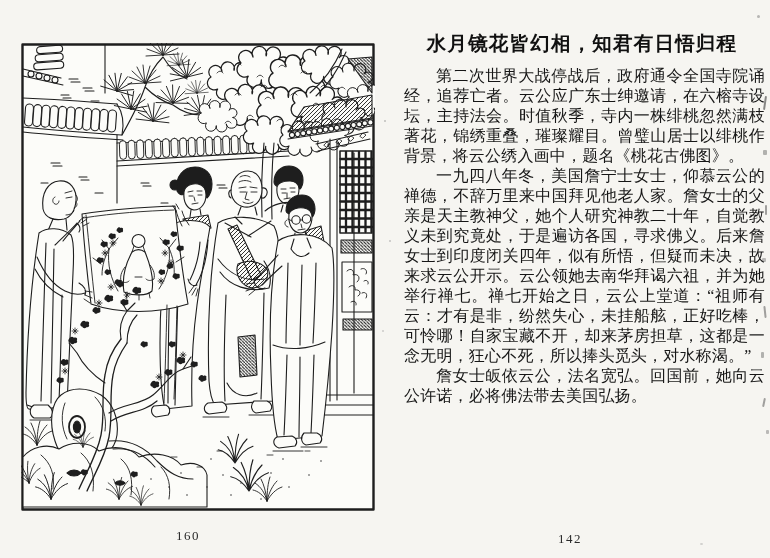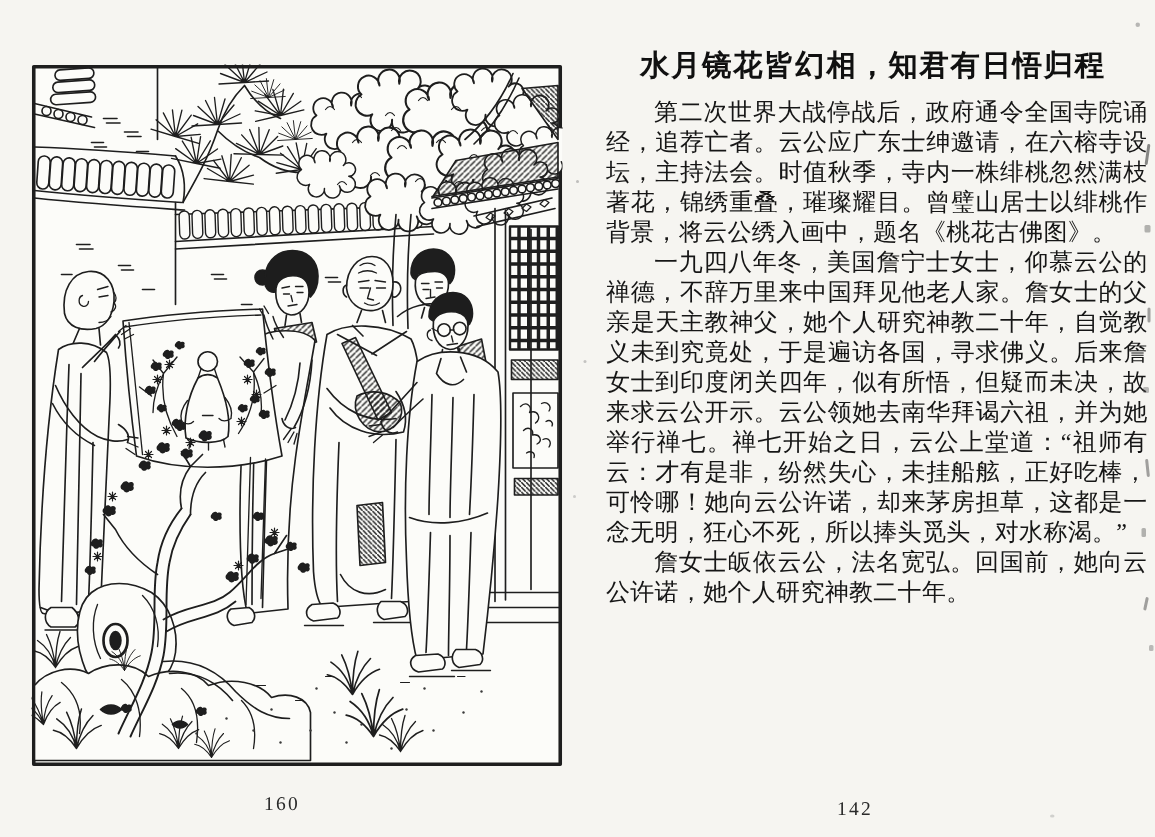--- a/index.html
+++ b/index.html
@@ -359,22 +359,22 @@
       <path stroke-width=".8" d="M150,414 h6 M176,424 h5 M196,408 h5 M246,412 h6 M284,408 h5"></path>
     </g>
   </svg>
   <div class="pagenum ln">160</div>
 </div>
 
 <div class="page right">
   <h1 class="title">水月镜花皆幻相，知君有日悟归程</h1>
   <div class="bodytext">
     <p>第二次世界大战停战后，政府通令全国寺院诵经，追荐亡者。云公应广东士绅邀请，在六榕寺设坛，主持法会。时值秋季，寺内一株绯桃忽然满枝著花，锦绣重叠，璀璨耀目。曾璧山居士以绯桃作背景，将云公绣入画中，题名《桃花古佛图》。</p>
-    <p>一九四八年冬，美国詹宁士女士，仰慕云公的禅德，不辞万里来中国拜见他老人家。詹女士的父亲是天主教神父，她个人研究神教二十年，自觉教义未到究竟处，于是遍访各国，寻求佛义。后来詹女士到印度闭关四年，似有所悟，但疑而未决，故来求云公开示。云公领她去南华拜谒六祖，并为她举行禅七。禅七开始之日，云公上堂道：“祖师有云：才有是非，纷然失心，未挂船舷，正好吃棒，可怜哪！她向云公许诺，却来茅房担草，这都是一念无明，狂心不死，所以捧头觅头，对水称渴。”</p>
-    <p>詹女士皈依云公，法名宽弘。回国前，她向云公许诺，她个人研究神教二十年。</p>
+    <p>一九四八年冬，美国詹宁士女士，仰慕云公的禅德，不辞万里来中国拜见他老人家。詹女士的父亲是天主教神父，她个人研究神教二十年，自觉教义未到究竟处，于是遍访各国，寻求佛义。后来詹女士到印度闭关四年，似有所悟，但疑而未决，故来求云公开示。云公领她去南华拜谒六祖，并为她举行禅七。禅七开始之日，云公上堂道：“祖师有云：才有是非，纷然失心，未挂船舷，正好吃棒，可怜哪！自家宝藏不开，却来茅房担草，这都是一念无明，狂心不死，所以捧头觅头，对水称渴。”</p>
+    <p>詹女士皈依云公，法名宽弘。回国前，她向云公许诺，必将佛法带去美国弘扬。</p>
   </div>
   <div class="pagenum rn">142</div>
 </div>
 
 <div>
   <div class="edgemark" style="left:764px;top:96px;width:2px;height:14px;transform:rotate(8deg);"></div>
   <div class="edgemark" style="left:763px;top:150px;width:4px;height:5px;opacity:.4;"></div>
   <div class="edgemark" style="left:765px;top:205px;width:2px;height:10px;opacity:.5;"></div>
   <div class="edgemark" style="left:762px;top:258px;width:4px;height:4px;opacity:.35;"></div>
   <div class="edgemark" style="left:764px;top:306px;width:2px;height:12px;transform:rotate(-6deg);opacity:.5;"></div>

